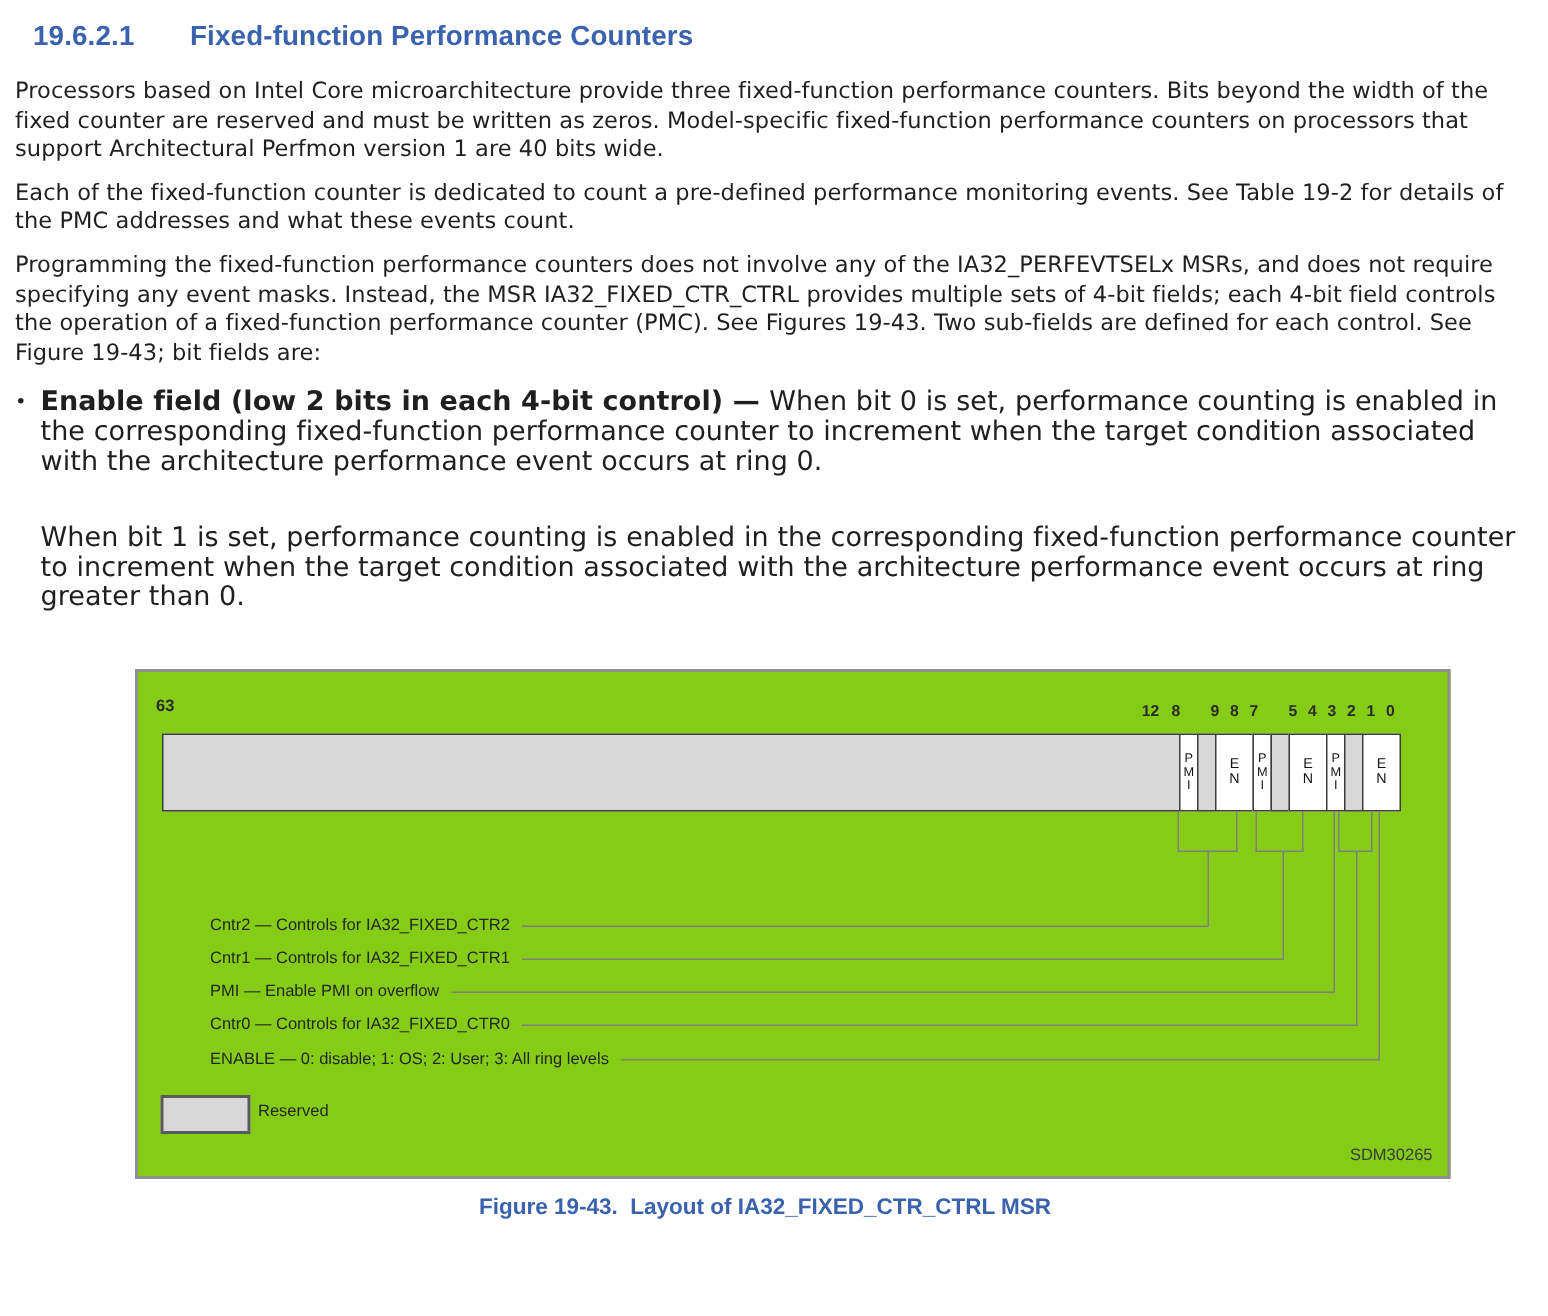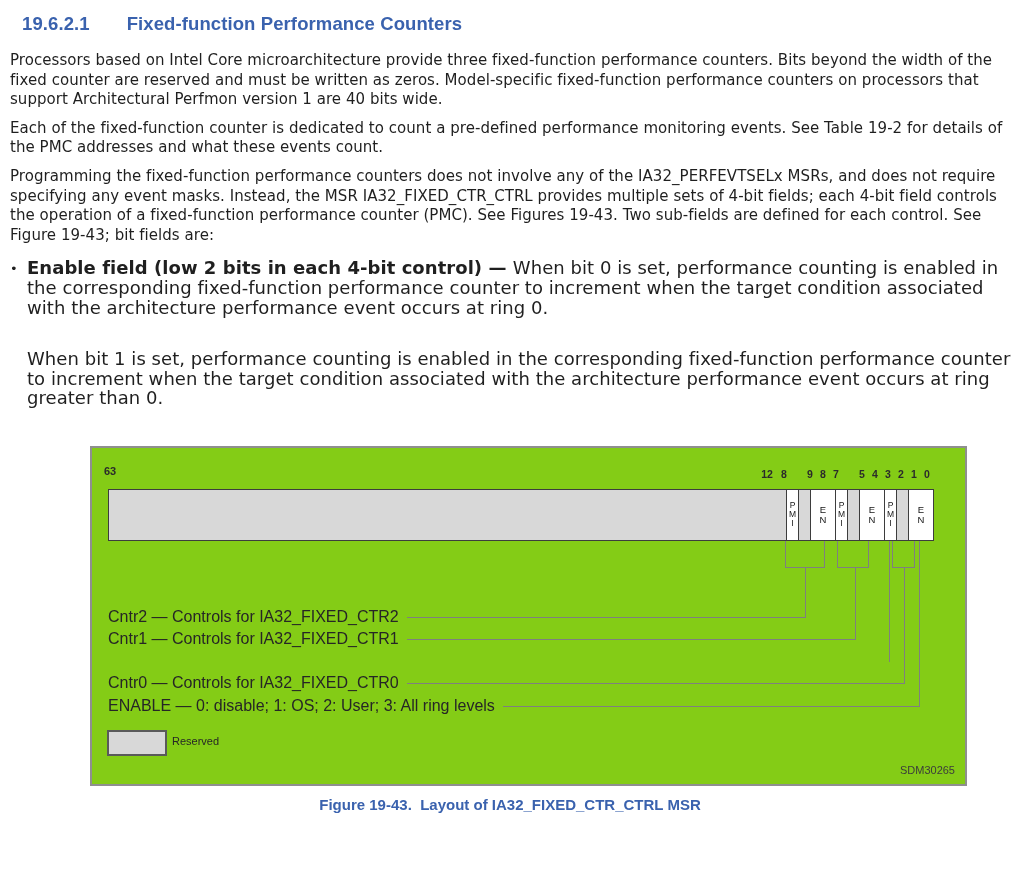--- a/index.html
+++ b/index.html
@@ -60,21 +60,21 @@
   .cell .letters.two{font-size:9.5px;line-height:10px;}
   .bracket{
     position:absolute;top:93px;height:27px;box-sizing:border-box;
     border-left:1px solid #7f7f7f;border-right:1px solid #7f7f7f;border-bottom:1px solid #7f7f7f;
   }
   .vline{position:absolute;width:0;border-left:1px solid #7f7f7f;}
   .callout{
     position:absolute;left:16px;height:16px;
     display:flex;align-items:center;
   }
-  .callout .txt{font-size:16px;color:#262626;white-space:nowrap;}
+  .callout .txt{font-size:11px;color:#262626;white-space:nowrap;margin-left:32px;}
   .callout .lead-line{flex:1;height:0;border-top:1px solid #7f7f7f;margin-left:8px;margin-top:1px;}
   .legend-swatch{
     position:absolute;left:15px;top:282px;width:56px;height:22px;
     background:#d8d8d8;border:2px solid #5a5a5a;box-sizing:content-box;
   }
   .legend-label{position:absolute;left:80px;top:287px;font-size:11px;color:#262626;}
   .docnum{position:absolute;right:10px;top:316px;font-size:11px;color:#3c3c3c;}
   .figcaption{
     margin-top:10px;width:1000px;text-align:center;
     font-family:"Liberation Sans",sans-serif;font-weight:bold;
@@ -172,20 +172,24 @@
         <div class="callout" style="top: 161px; width: 698px;">
           <span class="txt">Cntr2 — Controls for IA32_FIXED_CTR2</span>
           <div class="lead-line"></div>
         </div>
         <div class="vline" style="left: 763px; top: 120px; height: 72px;"></div>
         <div class="callout" style="top: 183px; width: 748px;">
           <span class="txt">Cntr1 — Controls for IA32_FIXED_CTR1</span>
           <div class="lead-line"></div>
         </div>
         <div class="vline" style="left: 797px; top: 93px; height: 121px;"></div>
+        <div class="callout" style="top: 205px; width: 782px;">
+          <span class="txt">PMI — Enable PMI on overflow</span>
+          <div class="lead-line"></div>
+        </div>
         <div class="vline" style="left: 812px; top: 120px; height: 116px;"></div>
         <div class="callout" style="top: 227px; width: 797px;">
           <span class="txt">Cntr0 — Controls for IA32_FIXED_CTR0</span>
           <div class="lead-line"></div>
         </div>
         <div class="vline" style="left: 827px; top: 93px; height: 166px;"></div>
         <div class="callout" style="top: 250px; width: 812px;">
           <span class="txt">ENABLE — 0: disable; 1: OS; 2: User; 3: All ring levels</span>
           <div class="lead-line"></div>
         </div>

